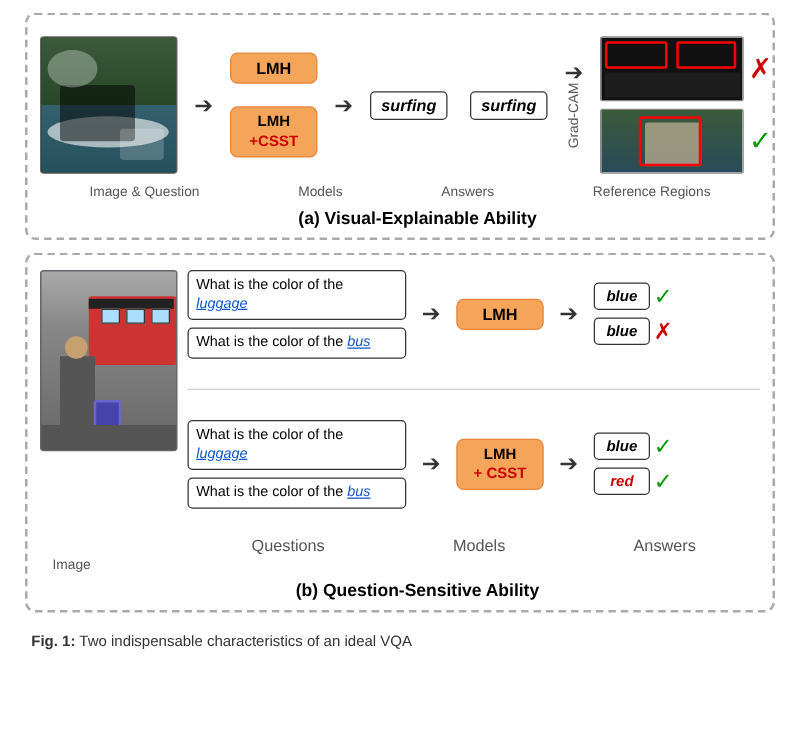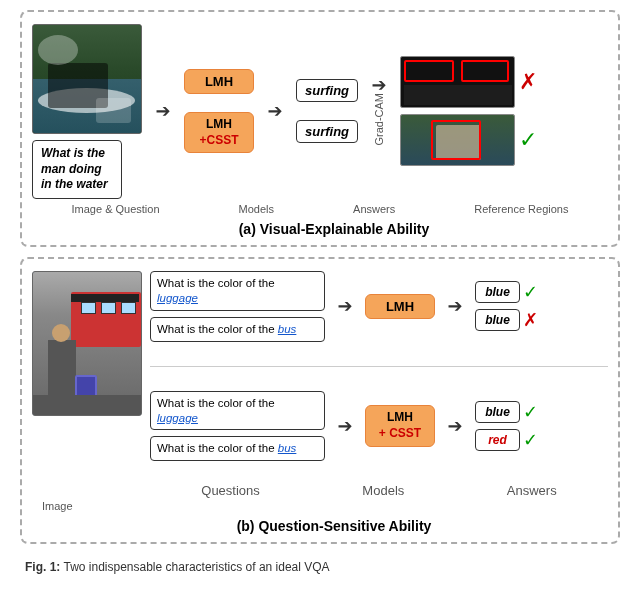--- a/index.html
+++ b/index.html
@@ -115,21 +115,21 @@
       min-width: 70px;
       line-height: 1.3;
     }
     .csst-label {
       color: #c00;
       font-weight: bold;
     }
 
     .answers-column {
       display: flex;
-      flex-direction: column;
+      flex-direction: row;
       gap: 18px;
       flex-shrink: 0;
     }
     .answer-box {
       border: 1.5px solid #333;
       border-radius: 4px;
       padding: 3px 8px;
       font-style: italic;
       font-weight: bold;
       font-size: 13px;
@@ -386,23 +386,20 @@
 
       <div style="display:flex;flex-direction:column;gap:6px;flex-shrink:0;">
         <div class="surf-image">
           <div class="surf-bg"></div>
           <div class="surf-water"></div>
           <div class="surf-white-water"></div>
           <div class="surf-figure"></div>
 
           <div style="position:absolute;top:10px;left:5px;width:40px;height:30px;background:rgba(255,255,255,0.3);border-radius:50%;"></div>
           <div style="position:absolute;bottom:10px;right:10px;width:35px;height:25px;background:rgba(255,255,255,0.2);border-radius:3px;"></div>
-        </div>
-        <div class="question-box">
-          <span>What is the man doing in the water</span>
         </div>
       </div>
 
       <div class="arrow-right"></div>
 
       <div class="models-column">
         <div class="model-box">LMH</div>
         <div class="model-box-csst">
           <span>LMH</span><br>
           <span class="csst-label">+CSST</span>

